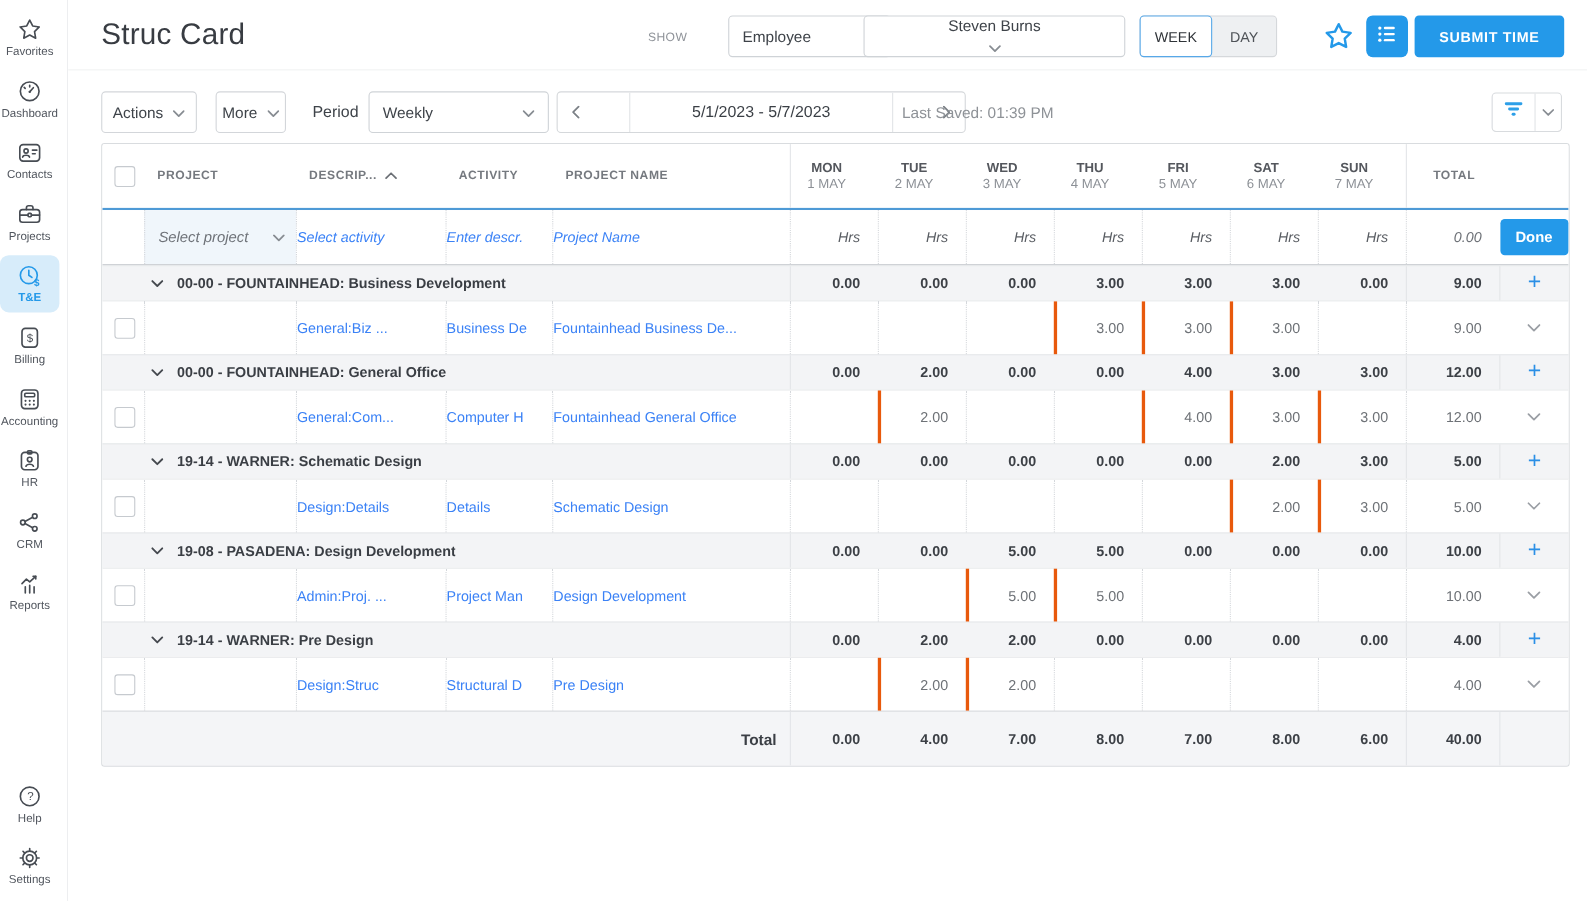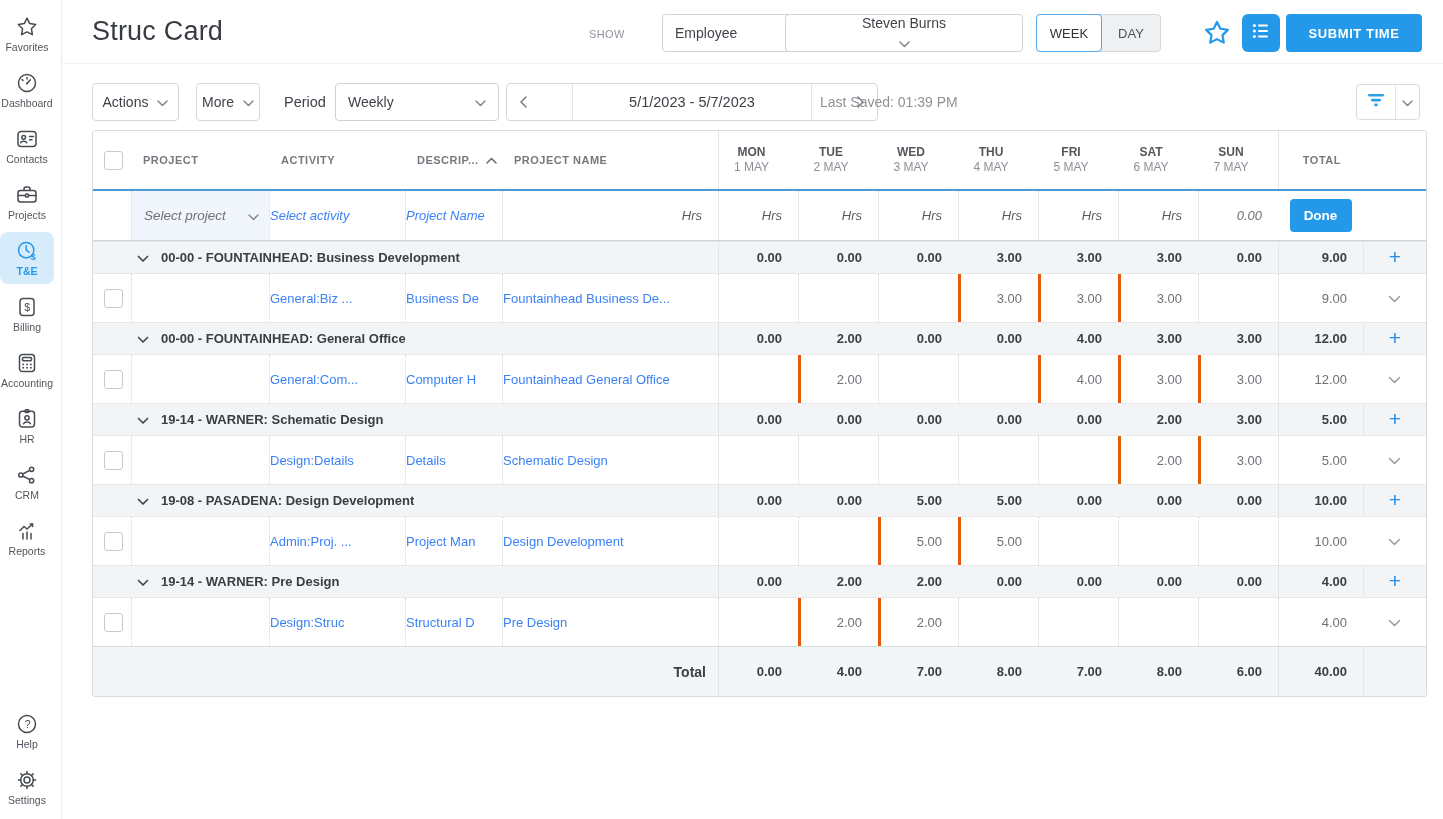--- a/index.html
+++ b/index.html
@@ -322,27 +322,27 @@
       </div>
     </div>
 
     <div class="tablewrap">
 
       <div class="grid thead">
         <div class="cell">
             <span class="checkbox"></span>
           </div>
         <div class="cell hcell">PROJECT</div>
-        <div class="cell hcell">ACTIVITY</div>
         <div class="cell hcell">
           <span>DESCRIP...</span>
           <span><svg width="11" height="7" viewBox="0 0 11 7" fill="none" stroke="#6c7076" stroke-width="1.6" stroke-linecap="round" stroke-linejoin="round">
                 <path d="M1 6l4.5-4.5L10 6"></path>
               </svg></span>
         </div>
+        <div class="cell hcell">ACTIVITY</div>
         <div class="cell hcell">PROJECT NAME</div>
         <div class="cell day-head sep-solid">
             <div class="dh1">MON</div>
             <div class="dh2">1 MAY</div>
           </div>
           <div class="cell day-head">
             <div class="dh1">TUE</div>
             <div class="dh2">2 MAY</div>
           </div>
           <div class="cell day-head">
@@ -371,20 +371,21 @@
 
       <div class="grid entry-row">
         <div class="cell"></div>
         <div class="cell entry-proj sep-dot">
           <span class="ph">Select project</span>
           <span class="cd"><svg width="11" height="7" viewBox="0 0 11 7" fill="none" stroke="#878c92" stroke-width="1.6" stroke-linecap="round" stroke-linejoin="round">
                 <path d="M1 1l4.5 4.5L10 1"></path>
               </svg></span>
         </div>
         <div class="cell ltext sep-dot ph">Select activity</div>
+        <div class="cell ltext sep-dot ph">Enter descr.</div>
         <div class="cell ltext sep-dot ph">Project Name</div>
         <div class="cell num hrs ph sep-dot">Hrs</div>
           <div class="cell num hrs ph sep-dot">Hrs</div>
           <div class="cell num hrs ph sep-dot">Hrs</div>
           <div class="cell num hrs ph sep-dot">Hrs</div>
           <div class="cell num hrs ph sep-dot">Hrs</div>
           <div class="cell num hrs ph sep-dot">Hrs</div>
           <div class="cell num hrs ph sep-dot">Hrs</div>
           <div class="cell num ph sep-dot" id="entry-total">0.00</div>
         <div class="cell done-cell">

